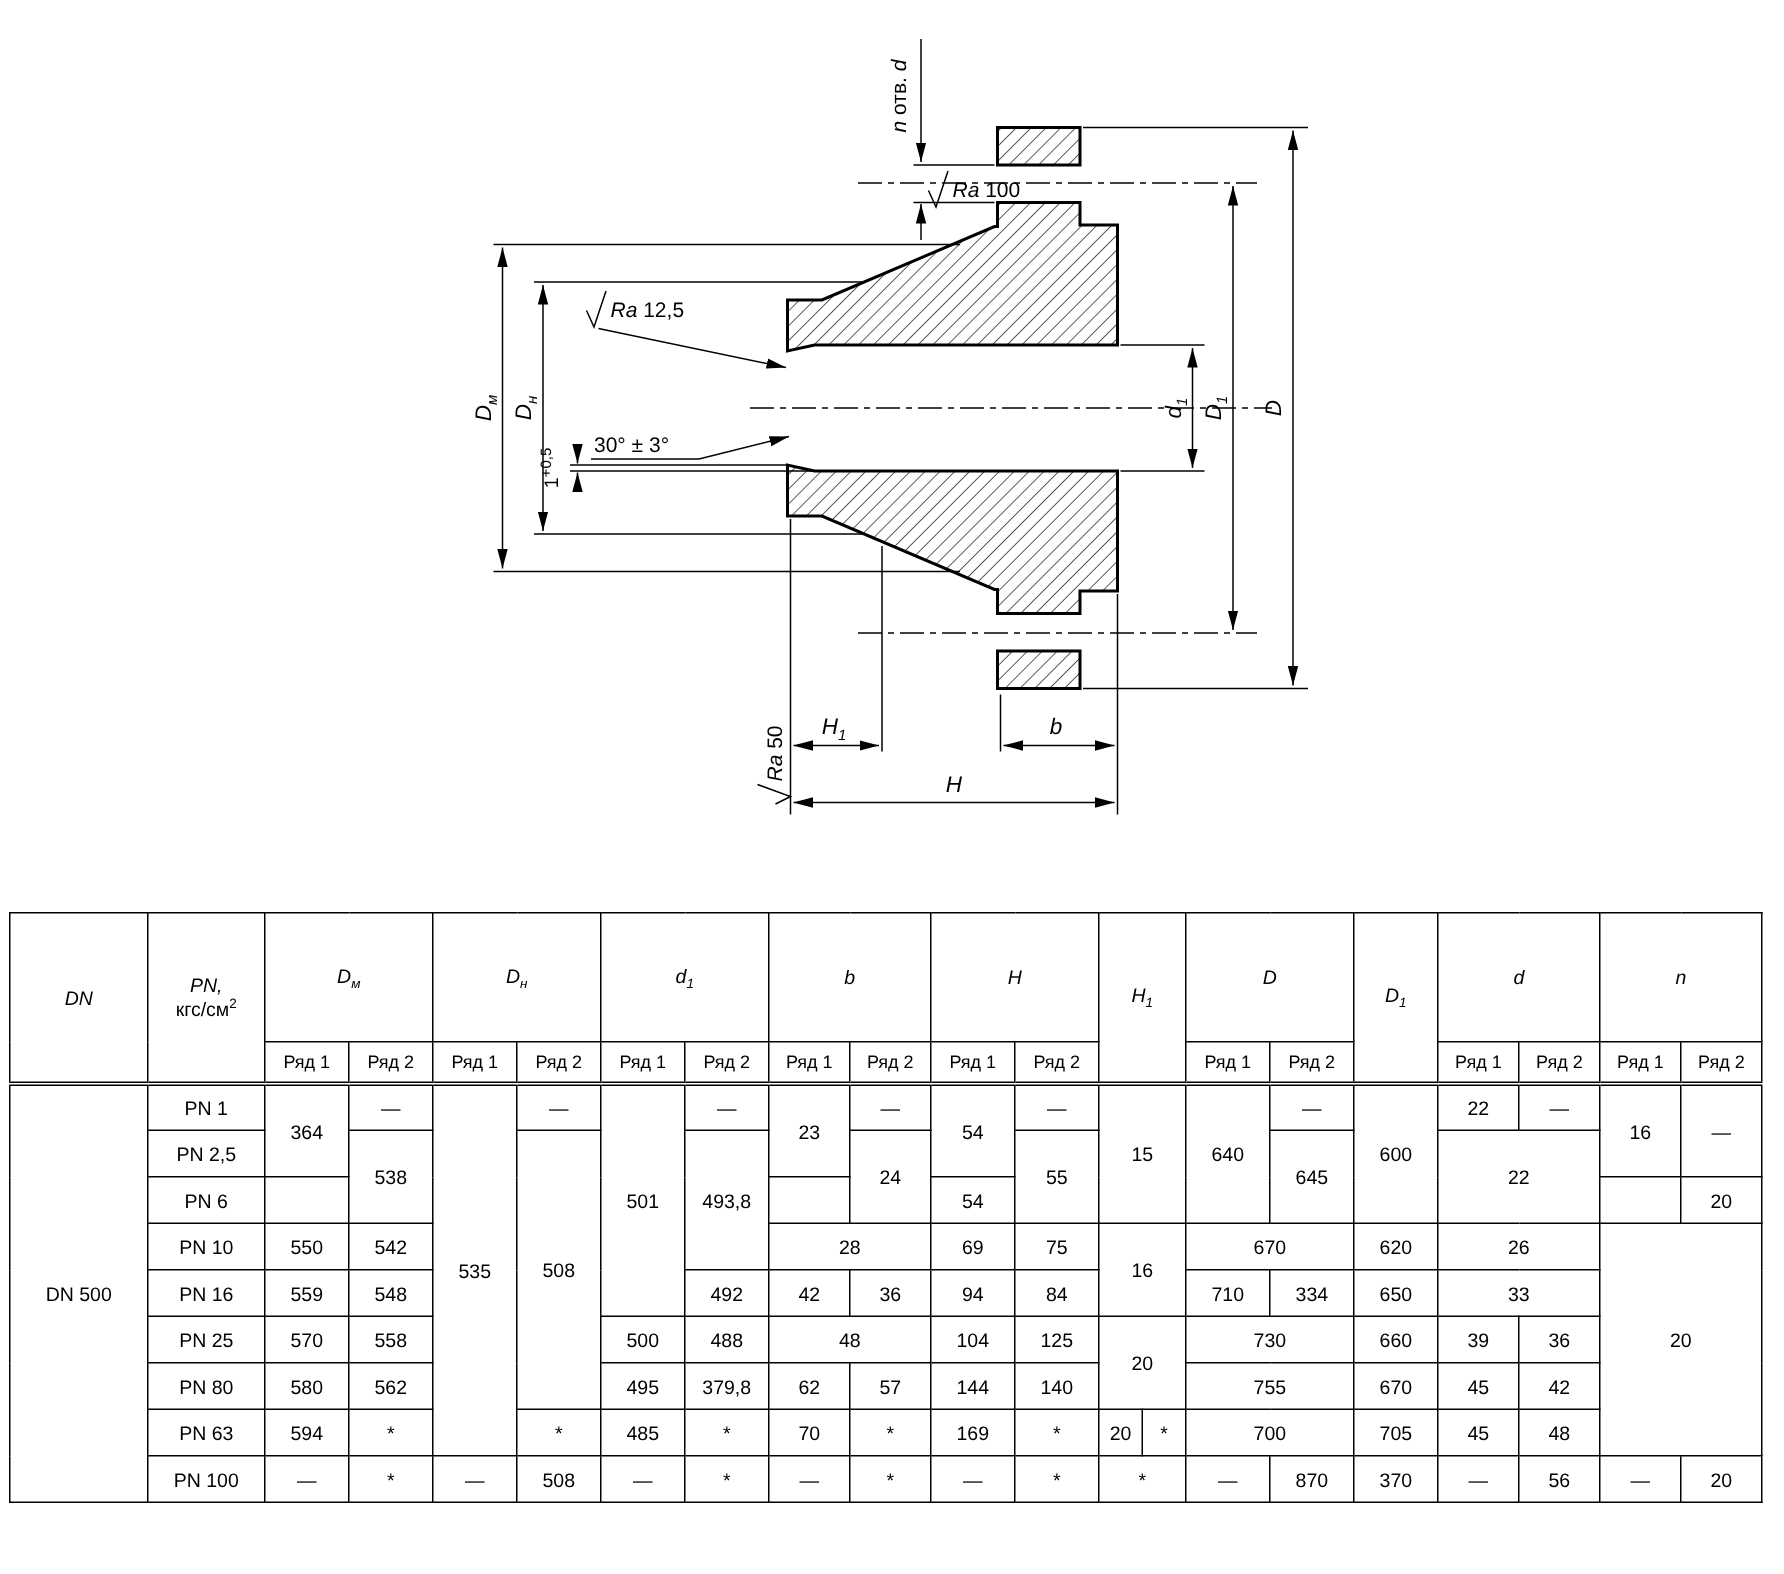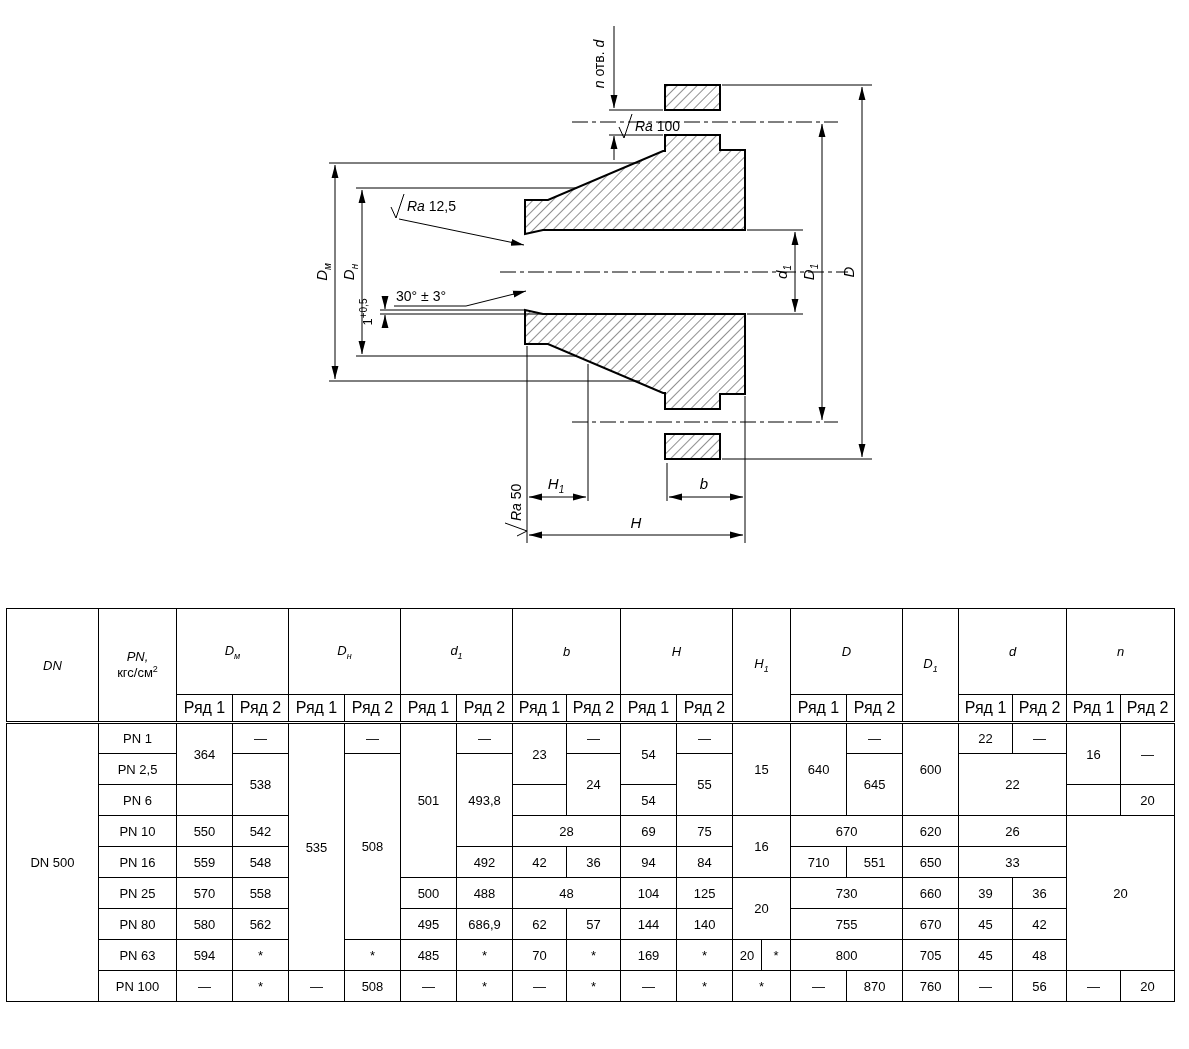--- a/index.html
+++ b/index.html
@@ -18,21 +18,21 @@
   .supt  { font-size:10px; }
 
   .table-wrap { margin:8px 0 0 6px; }
   table.spec { border-collapse:collapse; table-layout:fixed; width:1168px; }
   .spec th, .spec td {
     border:1px solid #000; text-align:center; vertical-align:middle;
     font-size:13px; font-weight:normal; padding:1px 1px; box-sizing:border-box;
     overflow:hidden; white-space:nowrap;
   }
   .spec thead tr.h1 th { height:86px; }
-  .spec thead tr.h2 th { height:28px; font-size:16px; }
+  .spec thead tr.h2 th { height:28px; font-size:12px; }
   .spec thead tr.h2 th, .spec thead tr.h1 th.deep { border-bottom:3px double #000; }
   .spec tbody td { height:31px; }
   .spec th.var { font-style:italic; }
   .spec td.pn, .spec td.lbl { }
   .spec sub { font-size:9px; }
   .spec sup { font-size:9px; }
 </style>
 </head>
 <body>
 
@@ -268,21 +268,21 @@
         <tr>
           <td class="pn">PN 16</td>
           <td>559</td>
           <td>548</td>
           <td>492</td>
           <td>42</td>
           <td>36</td>
           <td>94</td>
           <td>84</td>
           <td>710</td>
-          <td>551</td>
+          <td>334</td>
           <td>650</td>
           <td colspan="2">33</td>
         </tr>
         <tr>
           <td class="pn">PN 25</td>
           <td>570</td>
           <td>558</td>
           <td>500</td>
           <td>488</td>
           <td colspan="2">48</td>
@@ -292,21 +292,21 @@
           <td colspan="2">730</td>
           <td>660</td>
           <td>39</td>
           <td>36</td>
         </tr>
         <tr>
           <td class="pn">PN 80</td>
           <td>580</td>
           <td>562</td>
           <td>495</td>
-          <td>686,9</td>
+          <td>379,8</td>
           <td>62</td>
           <td>57</td>
           <td>144</td>
           <td>140</td>
           <td colspan="2">755</td>
           <td>670</td>
           <td>45</td>
           <td>42</td>
         </tr>
         <tr>
@@ -315,41 +315,41 @@
           <td>*</td>
           <td>*</td>
           <td>485</td>
           <td>*</td>
           <td>70</td>
           <td>*</td>
           <td>169</td>
           <td>*</td>
           <td>20</td>
           <td>*</td>
-          <td colspan="2">800</td>
+          <td colspan="2">700</td>
           <td>705</td>
           <td>45</td>
           <td>48</td>
         </tr>
         <tr>
           <td class="pn">PN 100</td>
           <td>—</td>
           <td>*</td>
           <td>—</td>
           <td>508</td>
           <td>—</td>
           <td>*</td>
           <td>—</td>
           <td>*</td>
           <td>—</td>
           <td>*</td>
           <td colspan="2">*</td>
           <td>—</td>
           <td>870</td>
-          <td>760</td>
+          <td>370</td>
           <td>—</td>
           <td>56</td>
           <td>—</td>
           <td>20</td>
         </tr>
       </tbody>
 </table>
 </div>
 
 </body></html>

